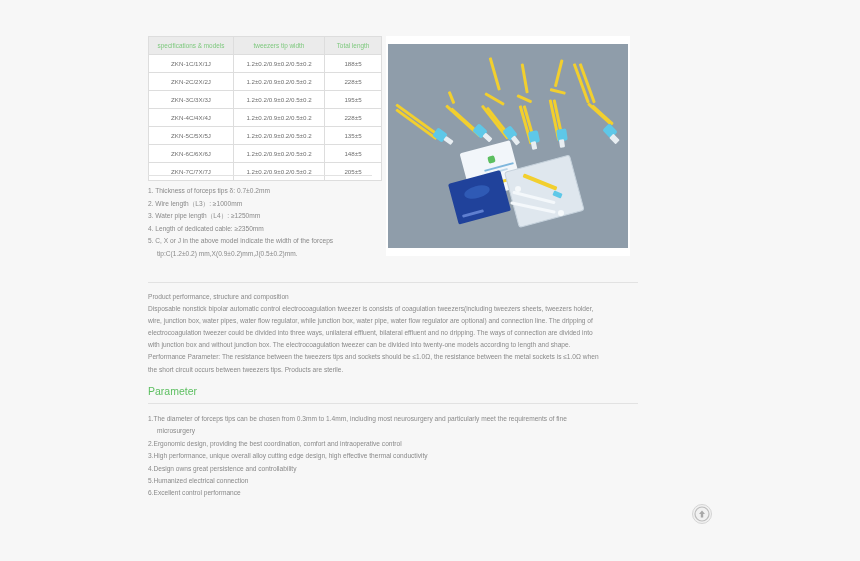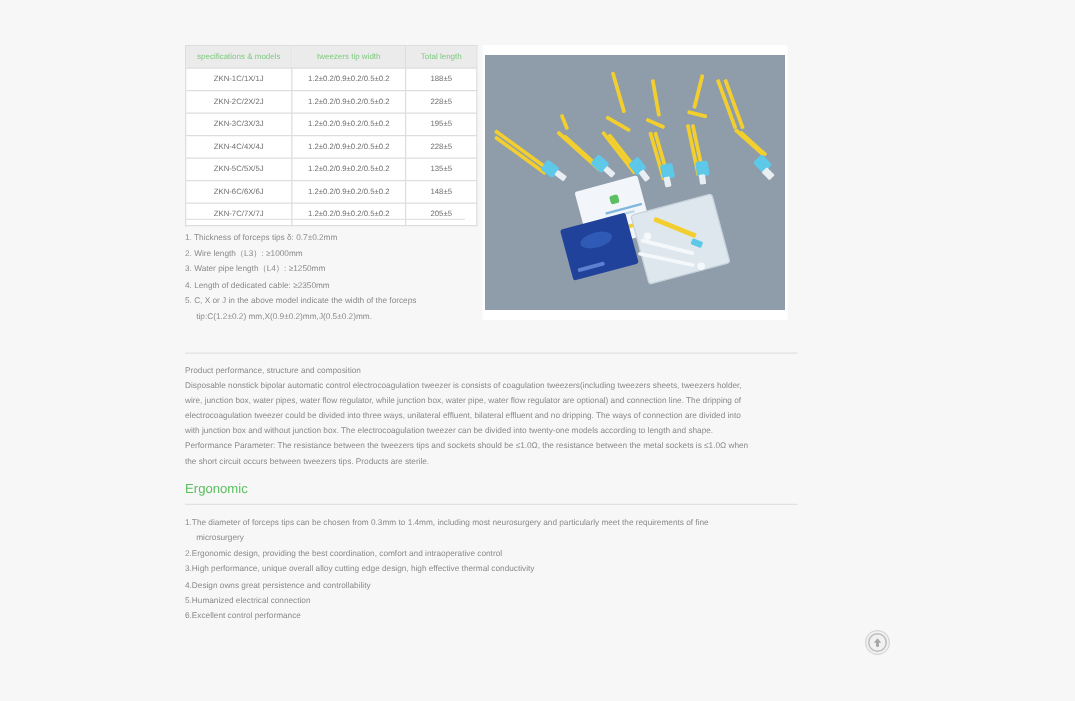--- a/index.html
+++ b/index.html
@@ -349,21 +349,21 @@
       <span class="ln">Disposable nonstick bipolar automatic control electrocoagulation tweezer is consists of coagulation tweezers(including tweezers sheets, tweezers holder,</span>
       <span class="ln">wire, junction box, water pipes, water flow regulator, while junction box, water pipe, water flow regulator are optional) and connection line. The dripping of</span>
       <span class="ln">electrocoagulation tweezer could be divided into three ways, unilateral effluent, bilateral effluent and no dripping. The ways of connection are divided into</span>
       <span class="ln">with junction box and without junction box. The electrocoagulation tweezer can be divided into twenty-one models according to length and shape.</span>
       <span class="ln">Performance Parameter: The resistance between the tweezers tips and sockets should be ≤1.0Ω, the resistance between the metal sockets is ≤1.0Ω when</span>
       <span class="ln">the short circuit occurs between tweezers tips. Products are sterile.</span>
     </p>
   </div>
 
   <div class="adv-block">
-    <h2 class="section-head">Ergonomic</h2>
+    <h2 class="section-head">Parameter</h2>
     <hr class="rule rule-full">
     <ul class="adv-list">
       <li>
         <span>1.The diameter of forceps tips can be chosen from 0.3mm to 1.4mm, including most neurosurgery and particularly meet the requirements of fine</span>
         <span class="sub">microsurgery</span>
       </li>
       <li><span>2.Ergonomic design, providing the best coordination, comfort and intraoperative control</span></li>
       <li><span>3.High performance, unique overall alloy cutting edge design, high effective thermal conductivity</span></li>
       <li><span>4.Design owns great persistence and controllability</span></li>
       <li><span>5.Humanized electrical connection</span></li>

